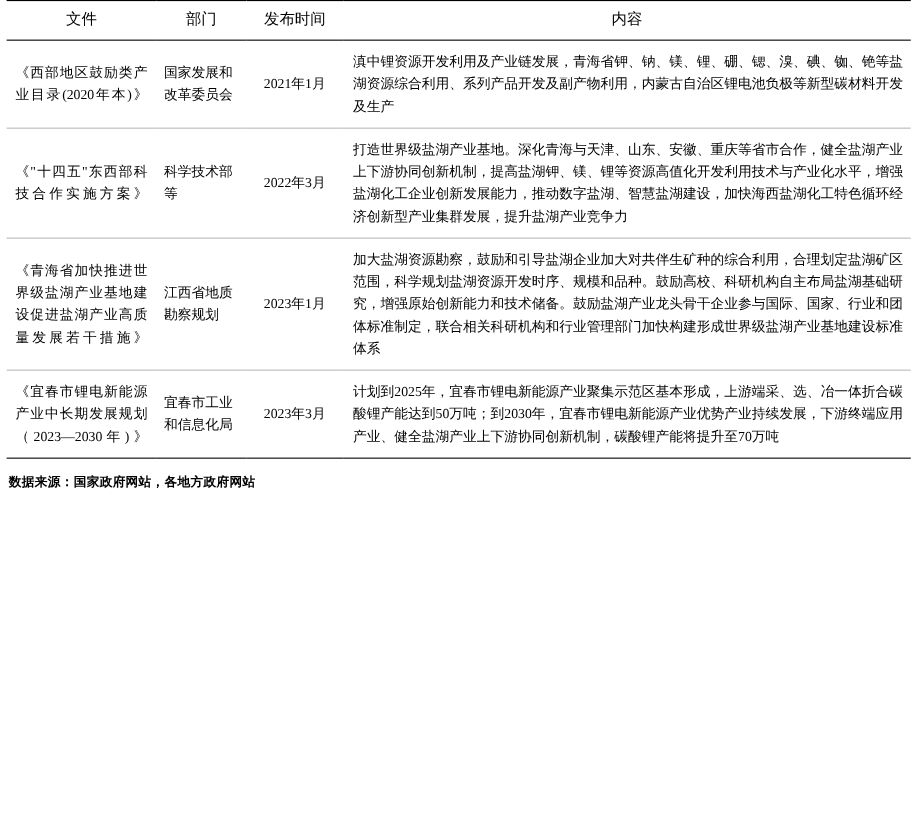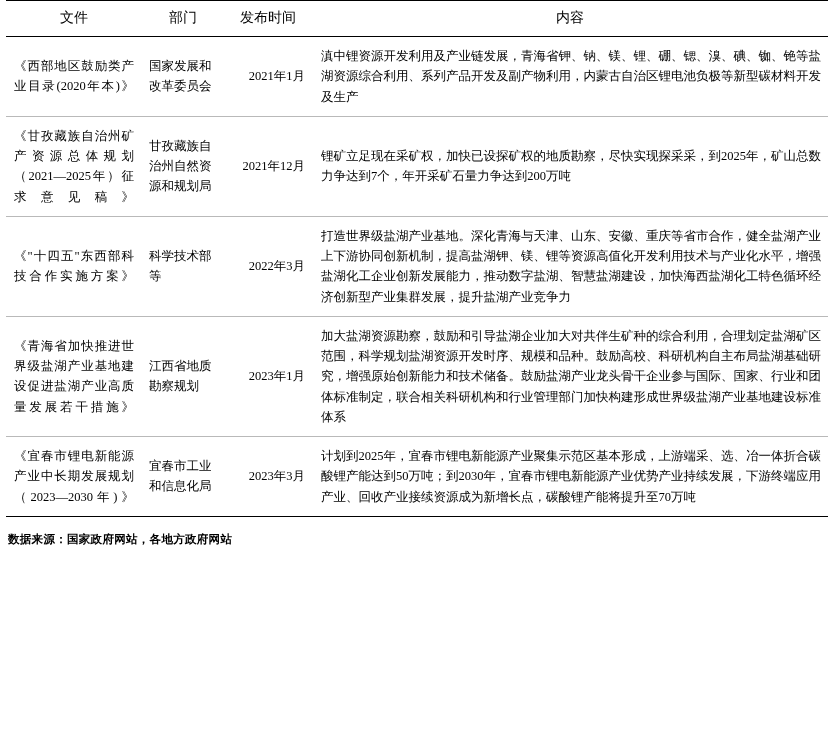--- a/index.html
+++ b/index.html
@@ -53,21 +53,21 @@
   }
   td.col-doc {
     text-align: justify;
     text-align-last: justify;
     padding-left: 8px;
     padding-right: 8px;
   }
   td.col-dept {
   }
   td.col-date {
-    text-align: right;
+    text-align: center;
     white-space: nowrap;
   }
   td.col-content {
     text-align: justify;
     padding-left: 9px;
     padding-right: 7px;
   }
   .source-block {
     margin-top: 12px;
     padding-left: 2px;
@@ -102,42 +102,36 @@
       </tr>
     </thead>
     <tbody>
       <tr>
         <td class="col-doc">《西部地区鼓励类产业目录(2020年本)》</td>
         <td class="col-dept">国家发展和改革委员会</td>
         <td class="col-date">2021年1月</td>
         <td class="col-content">滇中锂资源开发利用及产业链发展，青海省钾、钠、镁、锂、硼、锶、溴、碘、铷、铯等盐湖资源综合利用、系列产品开发及副产物利用，内蒙古自治区锂电池负极等新型碳材料开发及生产</td>
       </tr>
       <tr>
-        <td class="col-doc">《甘孜藏族自治州矿产资源总体规划（2021—2025年）征求意见稿》</td>
-        <td class="col-dept">甘孜藏族自治州自然资源和规划局</td>
-        <td class="col-date">2021年12月</td>
-        <td class="col-content">锂矿立足现在采矿权，加快已设探矿权的地质勘察，尽快实现探采采，到2025年，矿山总数力争达到7个，年开采矿石量力争达到200万吨</td>
-      </tr>
-      <tr>
         <td class="col-doc">《"十四五"东西部科技合作实施方案》</td>
         <td class="col-dept">科学技术部等</td>
         <td class="col-date">2022年3月</td>
         <td class="col-content">打造世界级盐湖产业基地。深化青海与天津、山东、安徽、重庆等省市合作，健全盐湖产业上下游协同创新机制，提高盐湖钾、镁、锂等资源高值化开发利用技术与产业化水平，增强盐湖化工企业创新发展能力，推动数字盐湖、智慧盐湖建设，加快海西盐湖化工特色循环经济创新型产业集群发展，提升盐湖产业竞争力</td>
       </tr>
       <tr>
         <td class="col-doc">《青海省加快推进世界级盐湖产业基地建设促进盐湖产业高质量发展若干措施》</td>
         <td class="col-dept">江西省地质勘察规划</td>
         <td class="col-date">2023年1月</td>
         <td class="col-content">加大盐湖资源勘察，鼓励和引导盐湖企业加大对共伴生矿种的综合利用，合理划定盐湖矿区范围，科学规划盐湖资源开发时序、规模和品种。鼓励高校、科研机构自主布局盐湖基础研究，增强原始创新能力和技术储备。鼓励盐湖产业龙头骨干企业参与国际、国家、行业和团体标准制定，联合相关科研机构和行业管理部门加快构建形成世界级盐湖产业基地建设标准体系</td>
       </tr>
       <tr>
         <td class="col-doc">《宜春市锂电新能源产业中长期发展规划（2023—2030年)》</td>
         <td class="col-dept">宜春市工业和信息化局</td>
         <td class="col-date">2023年3月</td>
-        <td class="col-content">计划到2025年，宜春市锂电新能源产业聚集示范区基本形成，上游端采、选、冶一体折合碳酸锂产能达到50万吨；到2030年，宜春市锂电新能源产业优势产业持续发展，下游终端应用产业、回收产业接续资源成为新增长点，碳酸锂产能将提升至70万吨</td>
+        <td class="col-content">计划到2025年，宜春市锂电新能源产业聚集示范区基本形成，上游端采、选、冶一体折合碳酸锂产能达到50万吨；到2030年，宜春市锂电新能源产业优势产业持续发展，下游终端应用产业、健全盐湖产业上下游协同创新机制，碳酸锂产能将提升至70万吨</td>
       </tr>
     </tbody>
   </table>
 
   <div class="source-block">
     <div class="source-cn">数据来源：国家政府网站，各地方政府网站</div>
 
   </div>
 
 </div>

